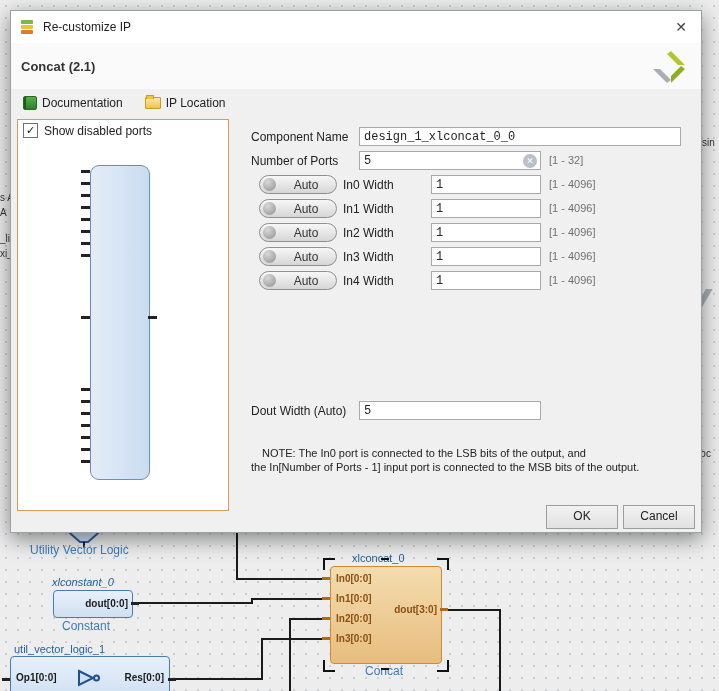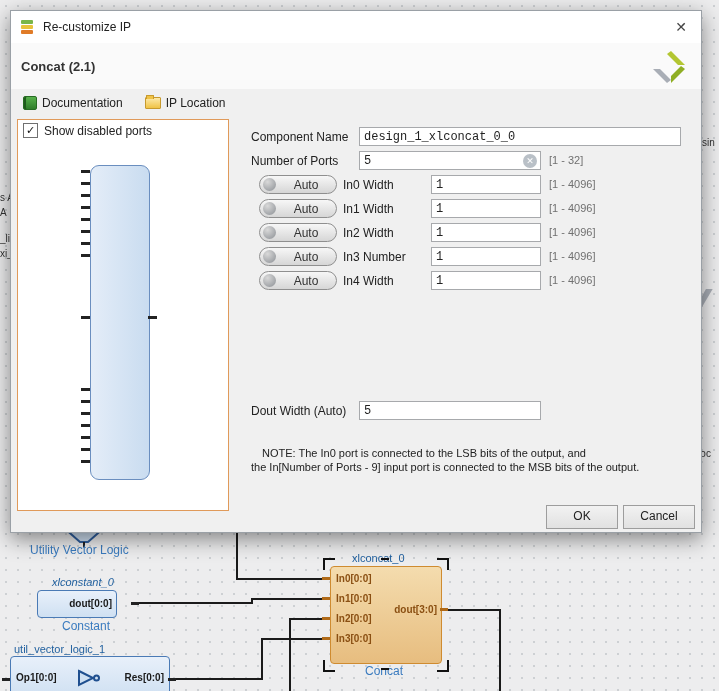--- a/index.html
+++ b/index.html
@@ -92,21 +92,21 @@
     <polyline points="448,610 500,610 500,691" fill="none" stroke="#1a1a1a" stroke-width="2"></polyline>
   </svg>
 
   <svg style="position:absolute;left:60px;top:527px;z-index:2" width="48" height="20">
     <path d="M3 0 L45 0 L28 15 L20 15 Z" fill="#cfe0f2" stroke="#2f5f9f" stroke-width="2"></path>
     <line x1="24" y1="15" x2="24" y2="20" stroke="#222" stroke-width="2"></line>
   </svg>
   <div class="blk-label" style="left:30px;top:543px;">Utility Vector Logic</div>
 
   <div class="inst-name" style="left:52px;top:576px;font-style:italic;">xlconstant_0</div>
-  <div class="blk" style="left:37px;top:590px;width:78px;height:26px;">
+  <div class="blk" style="left:53px;top:590px;width:78px;height:26px;">
     <span class="port-text" style="right:4px;top:7px;">dout[0:0]</span>
   </div>
   <div class="pin" style="left:131px;top:602px;width:8px;"></div>
   <div class="blk-label" style="left:62px;top:619px;">Constant</div>
 
   <div class="inst-name" style="left:14px;top:643px;">util_vector_logic_1</div>
   <div class="blk" style="left:10px;top:656px;width:158px;height:40px;">
     <span class="port-text" style="left:5px;top:15px;">Op1[0:0]</span>
     <span class="port-text" style="right:5px;top:15px;">Res[0:0]</span>
     <svg style="position:absolute;left:66px;top:12px;" width="26" height="18">
@@ -219,35 +219,35 @@
       <span class="auto-text">Auto</span>
     </div>
     <span class="flabel" style="left:332px;top:215px;">In2 Width</span>
     <input class="tfield" style="left: 420px; top: 212px; width: 110px;" value="1">
     <span class="range" style="left:538px;top:215px;">[1 - 4096]</span>
 
     <div class="auto-pill" style="left:248px;top:236px;">
       <span class="auto-knob"></span>
       <span class="auto-text">Auto</span>
     </div>
-    <span class="flabel" style="left:332px;top:239px;">In3 Number</span>
+    <span class="flabel" style="left:332px;top:239px;">In3 Width</span>
     <input class="tfield" style="left: 420px; top: 236px; width: 110px;" value="1">
     <span class="range" style="left:538px;top:239px;">[1 - 4096]</span>
 
     <div class="auto-pill" style="left:248px;top:260px;">
       <span class="auto-knob"></span>
       <span class="auto-text">Auto</span>
     </div>
     <span class="flabel" style="left:332px;top:263px;">In4 Width</span>
     <input class="tfield" style="left: 420px; top: 260px; width: 110px;" value="1">
     <span class="range" style="left:538px;top:263px;">[1 - 4096]</span>
 
     <span class="flabel" style="left:240px;top:393px;">Dout Width (Auto)</span>
     <input class="tfield" style="left: 348px; top: 390px; width: 182px;" value="5">
 
     <div class="note" style="left:240px;top:436px;margin-left:11px;">NOTE: The In0 port is connected to the LSB bits of the output, and</div>
-    <div class="note" style="left:240px;top:450px;">the In[Number of Ports - 9] input port is connected to the MSB bits of the output.</div>
+    <div class="note" style="left:240px;top:450px;">the In[Number of Ports - 1] input port is connected to the MSB bits of the output.</div>
 
     <div class="btn" style="left:535px;top:494px;">OK</div>
     <div class="btn" style="left:612px;top:494px;">Cancel</div>
   </div>
 
 </div>
 
 </body></html>

